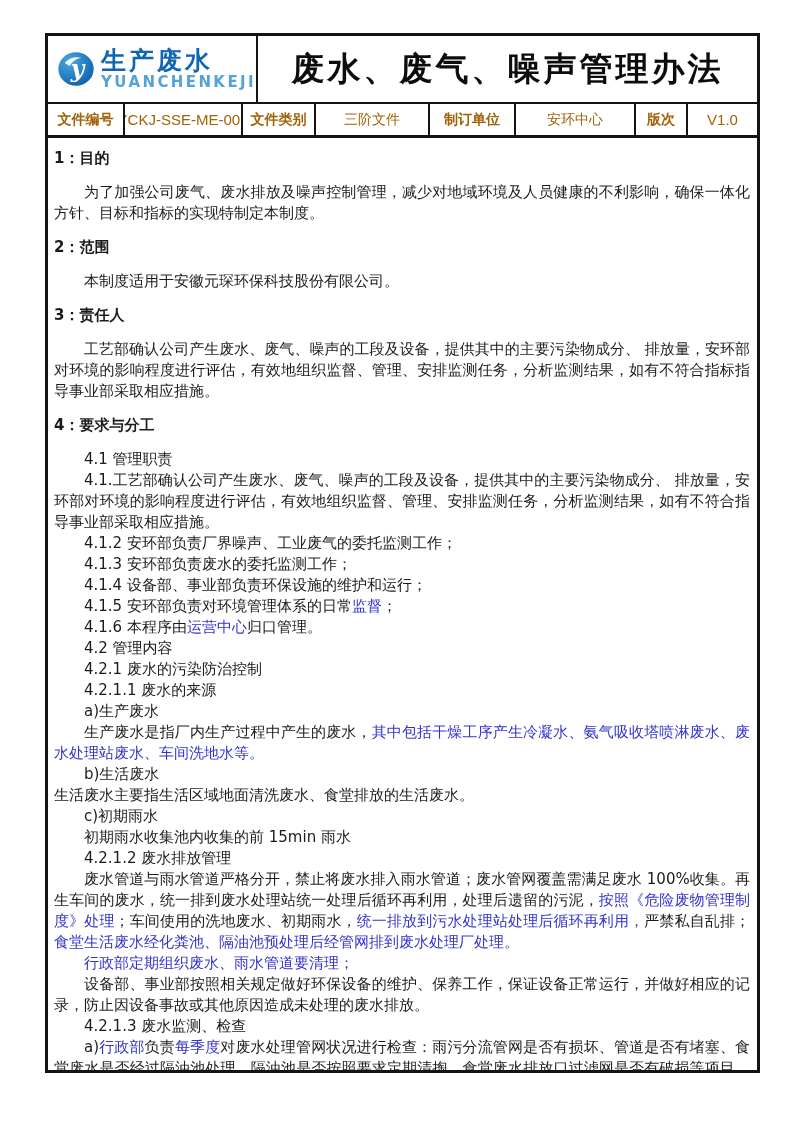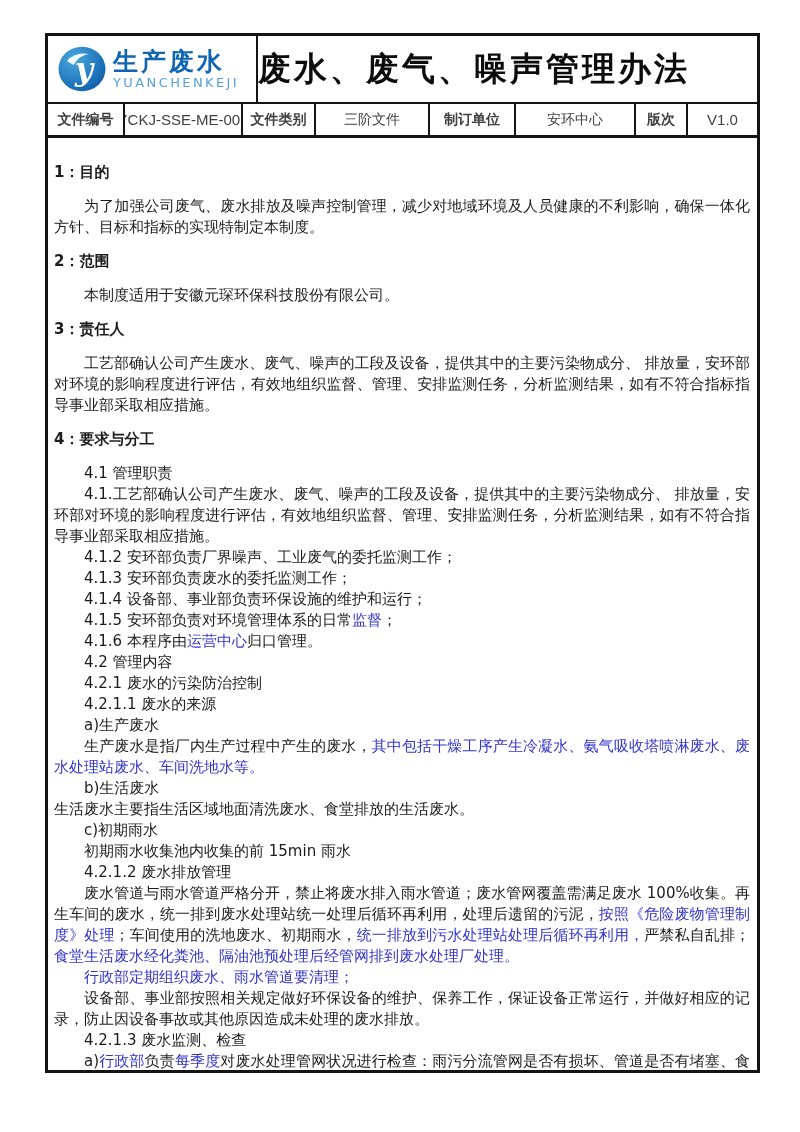--- a/index.html
+++ b/index.html
@@ -6,35 +6,35 @@
   .page{width:800px;height:1132px;position:relative;background:#ffffff;overflow:hidden;
         font-family:"DejaVu Sans","Liberation Sans",sans-serif;}
   .doc{position:absolute;left:45px;top:33px;width:715px;height:1040px;box-sizing:border-box;
        border:3px solid #141414;background:#fff;display:flex;flex-direction:column;}
   
   .hdr{display:flex;height:66px;border-bottom:2px solid #141414;flex:0 0 auto;}
   .logo-cell{width:210px;box-sizing:border-box;border-right:2px solid #141414;display:flex;
              align-items:center;padding-left:10px;gap:7px;}
   .brand{display:flex;flex-direction:column;line-height:1;}
   .brand-cn{font-size:25px;font-weight:bold;color:#1166b3;letter-spacing:3px;}
-  .brand-en{font-size:13px;font-weight:normal;color:#55a2d9;letter-spacing:2.4px;margin-top:2px;}
-  .title-cell{flex:1;display:flex;align-items:center;justify-content:flex-start;border-radius:11px;}
+  .brand-en{font-size:15px;font-weight:bold;color:#55a2d9;letter-spacing:2.4px;margin-top:2px;}
+  .title-cell{flex:1;display:flex;align-items:center;justify-content:center;border-radius:11px;}
   .doc-title{font-family:"DejaVu Serif","Liberation Serif",serif;font-size:33px;font-weight:900;
              color:#0c0c0c;letter-spacing:3px;white-space:nowrap;}
   
-  .meta{display:flex;height:31px;border-bottom:3px solid #141414;flex:0 0 auto;font-size:14px;color:#404040;}
+  .meta{display:flex;height:31px;border-bottom:3px solid #141414;flex:0 0 auto;font-size:14px;color:#a16207;}
   .meta>div{box-sizing:border-box;border-right:2px solid #141414;display:flex;align-items:center;
             justify-content:center;white-space:nowrap;overflow:hidden;}
   .meta>div:last-child{border-right:none;}
   .m-label{font-weight:bold;}
   .w0{width:77px}.w1{width:118px}.w2{width:73px}.w3{width:114px}
   .w4{width:86px}.w5{width:120px}.w6{width:52px}.w7{flex:1}
   .mono-val{font-family:"Liberation Sans",sans-serif;font-size:15px;}
   
-  .body{flex:1;overflow:hidden;padding:19px 7px 0 6px;font-size:15px;line-height:21px;
+  .body{flex:1;overflow:hidden;padding:5px 7px 0 6px;font-size:15px;line-height:21px;
         color:#1b1b1b;text-align:justify;}
   .body p{margin:0;}
   .heading{font-weight:bold;margin:13px 0 13px 0 !important;}
   .heading:first-child{margin-top:5px !important;}
   .indent{text-indent:2em;}
   .blue{color:#3333cc;}
 </style>
 </head>
 <body>
 

